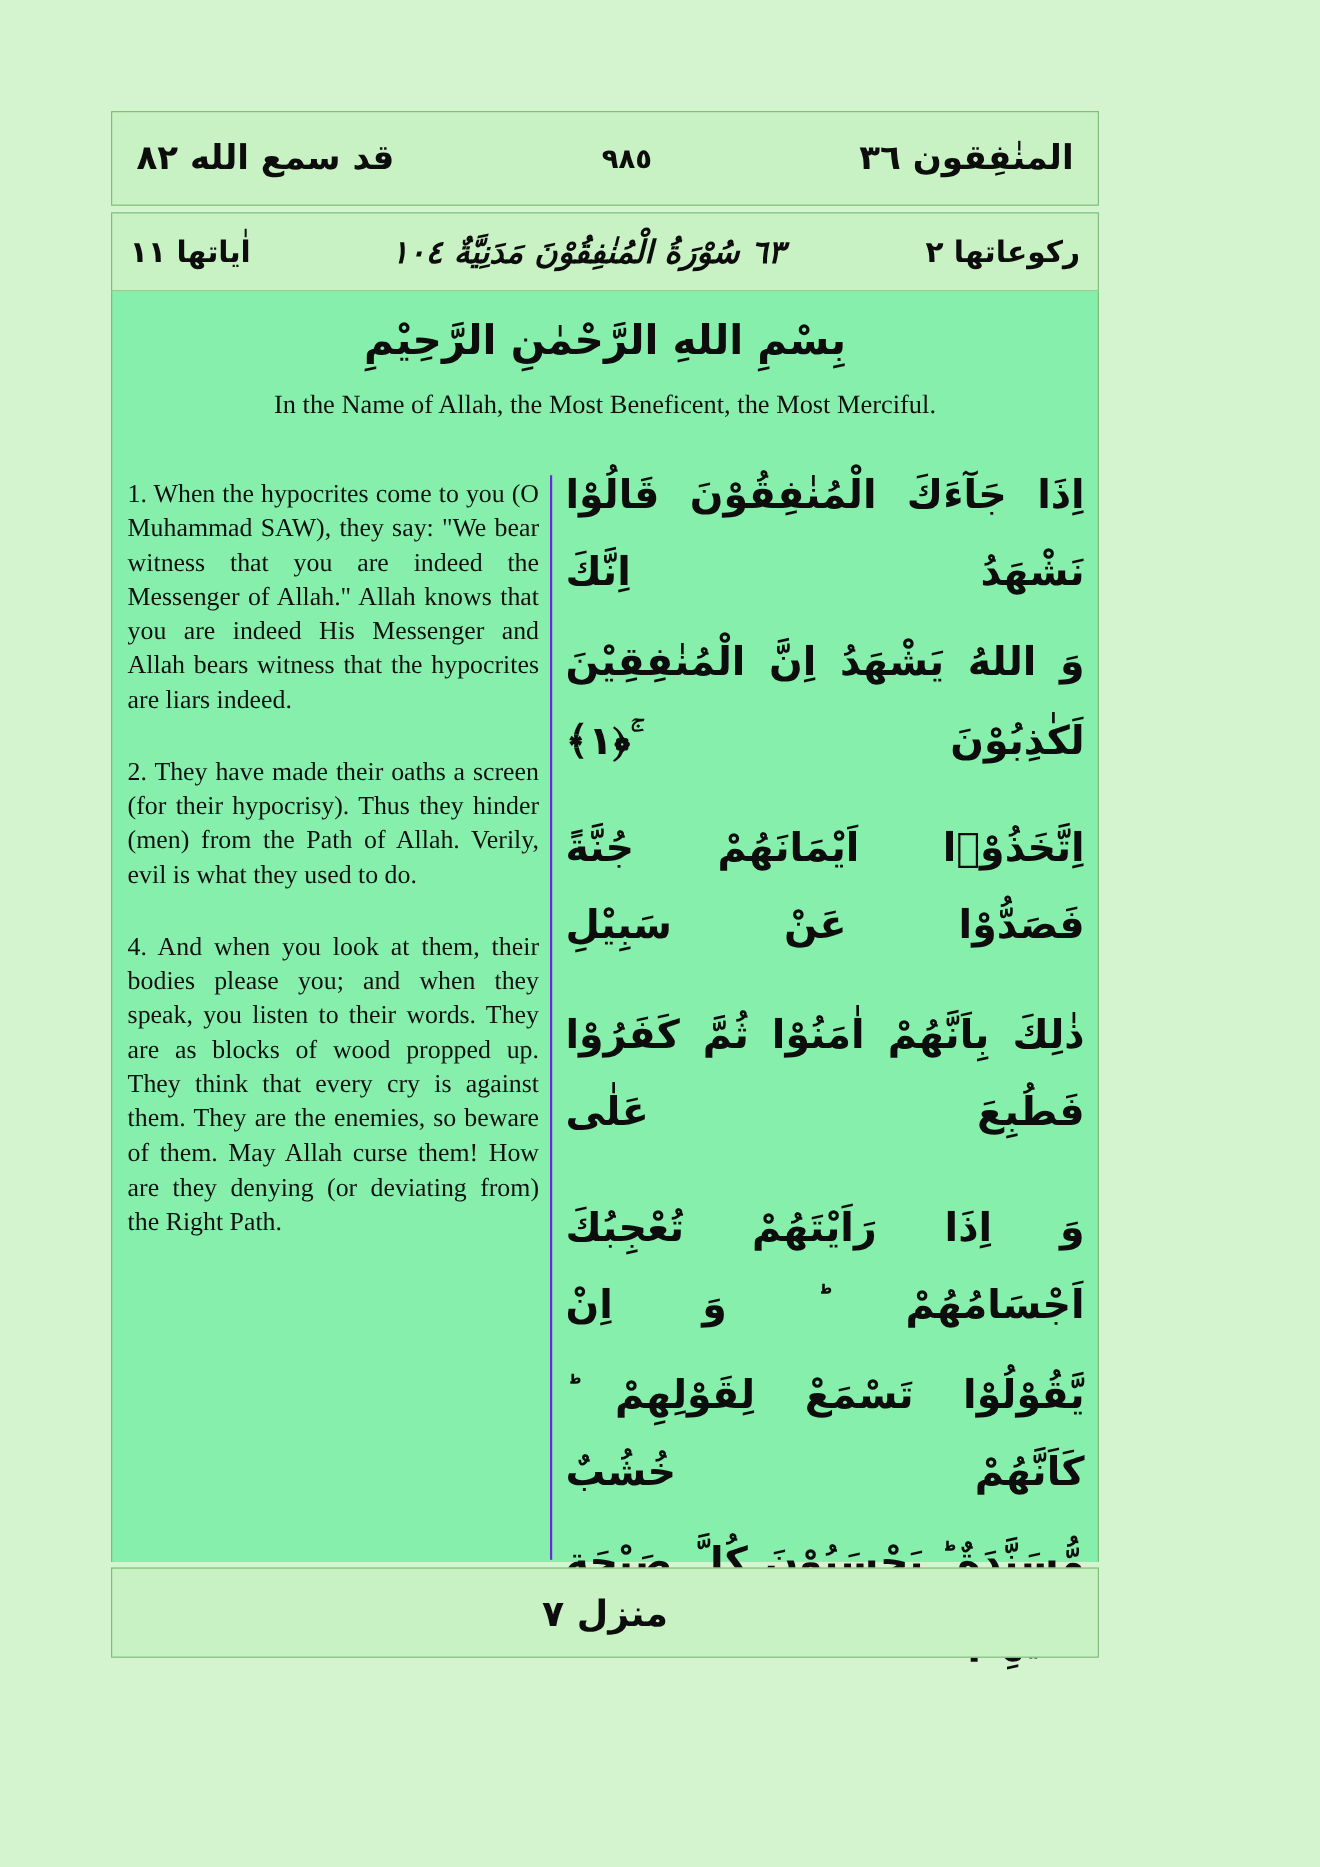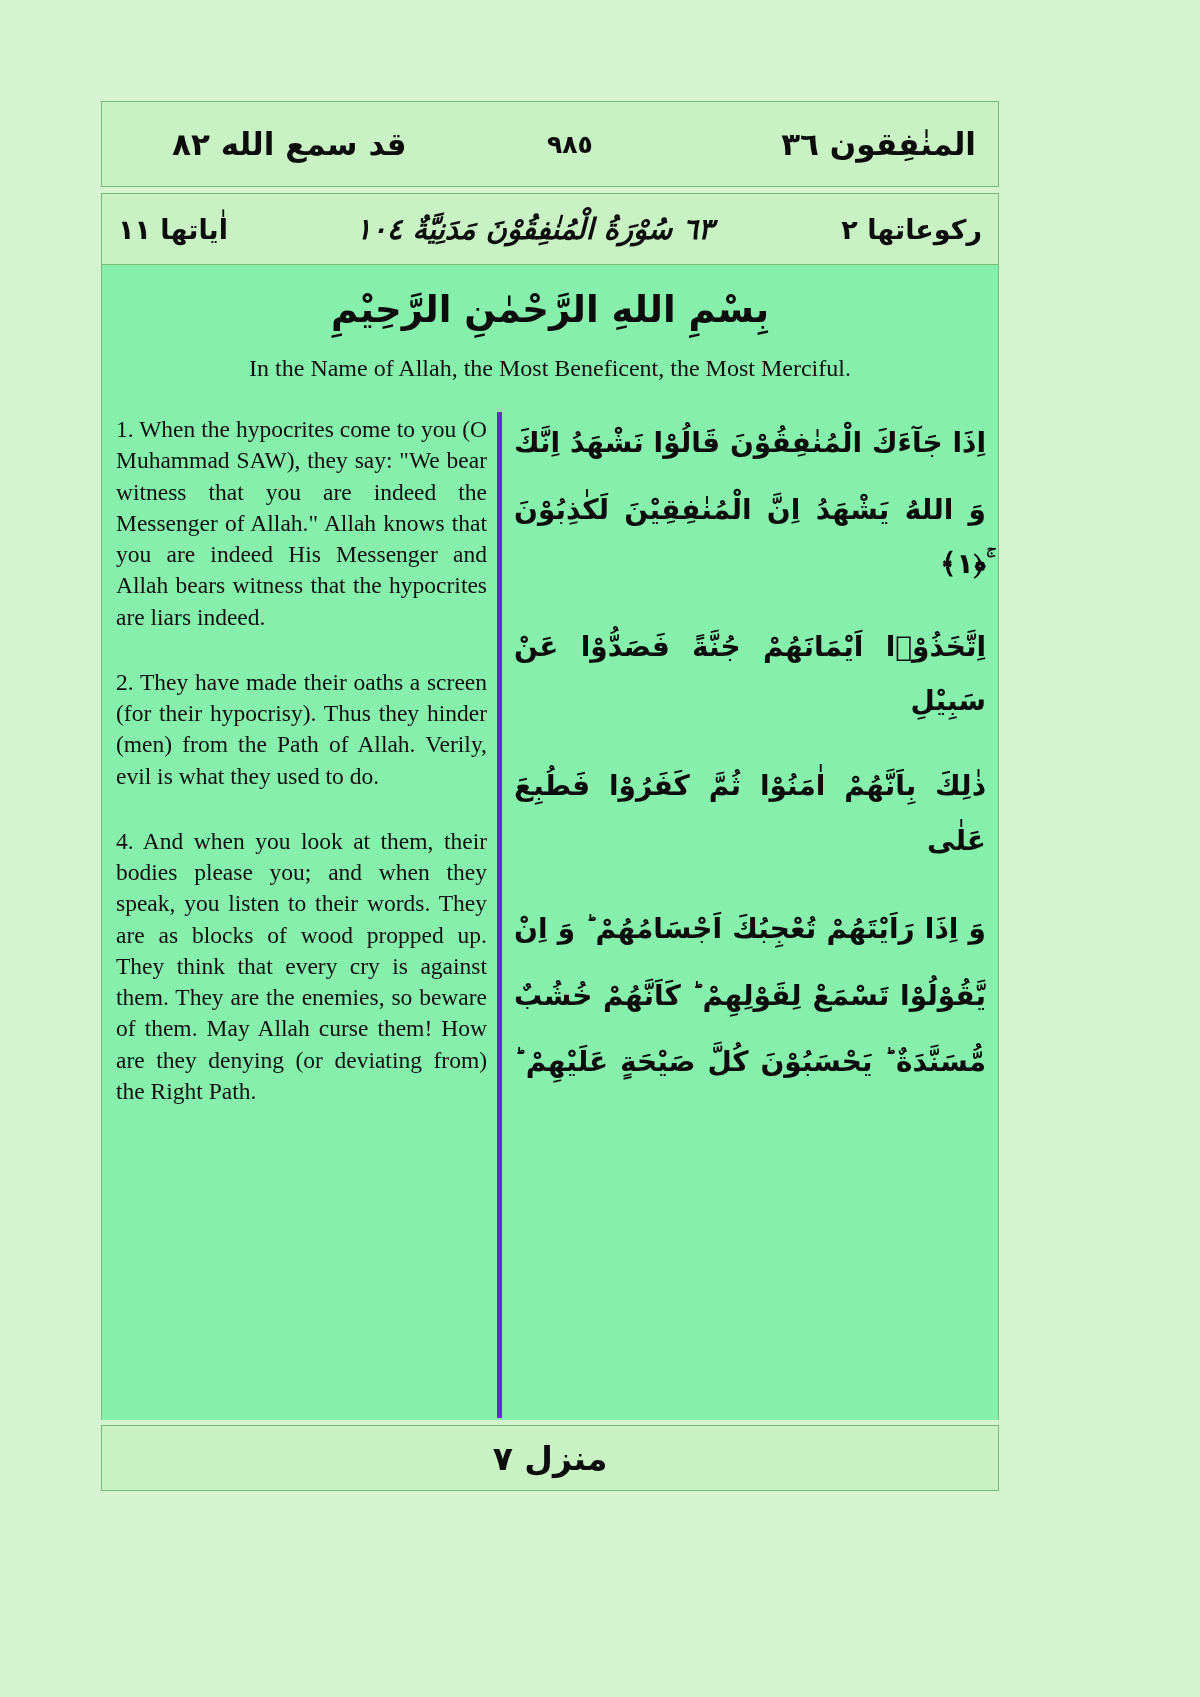--- a/index.html
+++ b/index.html
@@ -40,21 +40,20 @@
     padding: 0 22px;
   }
   .hdr-arabic {
     font-family: "DejaVu Sans", "Liberation Sans", sans-serif;
     font-size: 31px;
     color: #0d0d0d;
     direction: rtl;
     unicode-bidi: bidi-override;
     white-space: nowrap;
     font-weight: 600;
-    margin-left: 48px;
   }
   .hdr-page {
     font-family: "DejaVu Sans", "Liberation Sans", sans-serif;
     font-size: 25px;
     color: #0d0d0d;
     direction: rtl;
     white-space: nowrap;
     font-weight: 600;
   }
 
@@ -131,21 +130,22 @@
     top: 147px;
     width: 898px;
     height: 1006px;
     display: flex;
     flex-direction: row;
   }
   .col-english {
     width: 400px;
     box-sizing: border-box;
     padding: 0 10px 0 14px;
-    border-right: 5px solid #6d28d9;
+    border-right: 2px solid #6d28d9;
+    margin-top: 20px;
   }
   .col-arabic {
     width: 498px;
     box-sizing: border-box;
     padding: 0 14px 0 12px;
     direction: rtl;
   }
 
   .verse-en {
     font-family: "Liberation Serif", "DejaVu Serif", serif;
@@ -153,42 +153,42 @@
     line-height: 1.33;
     color: #111111;
     text-align: justify;
     text-justify: inter-word;
     margin: 0 0 34px 0;
   }
   .verse-en:first-child { margin-top: 2px; }
 
   .ayah-ar {
     font-family: "DejaVu Sans", "Liberation Sans", sans-serif;
-    font-size: 28px;
+    font-size: 36px;
     line-height: 1.95;
     color: #0d0d0d;
     direction: rtl;
     text-align: justify;
     text-align-last: justify;
     margin: 0 0 12px 0;
     font-weight: 600;
     letter-spacing: 0.5px;
   }
   .ayah-ar.b1 { margin-top: 4px; }
   .ayah-ar.b2 { margin-top: 28px; }
   .ayah-ar.b3 { margin-top: 30px; }
   .ayah-ar.b4 { margin-top: 34px; }
 
   
   .footer-band {
     position: absolute;
     left: 101px;
     top: 1425px;
     width: 898px;
-    height: 66px;
+    height: 82px;
     background: #c8f2c4;
     border: 1px solid #79b877;
     box-sizing: border-box;
     display: flex;
     align-items: center;
     justify-content: center;
   }
   .footer-text {
     font-family: "DejaVu Sans", "Liberation Sans", sans-serif;
     font-size: 33px;

